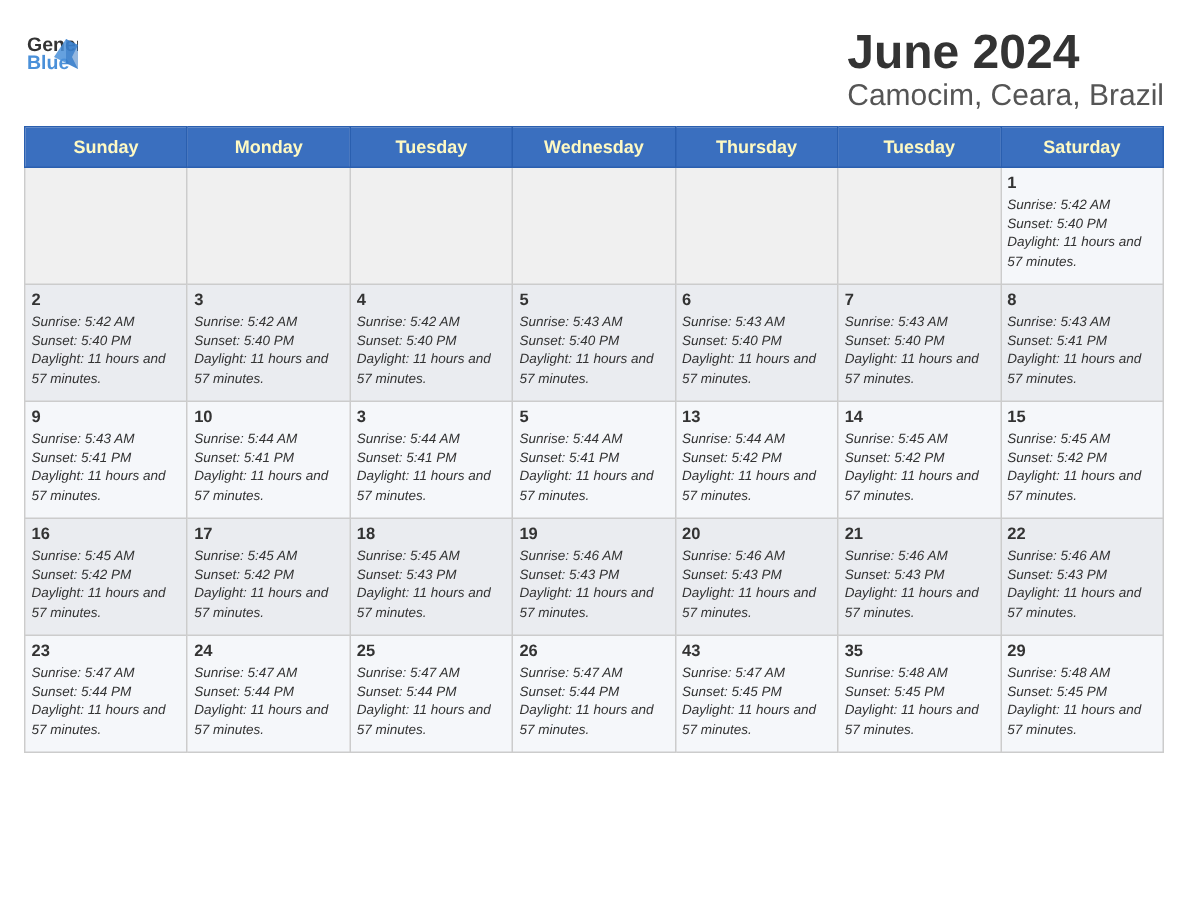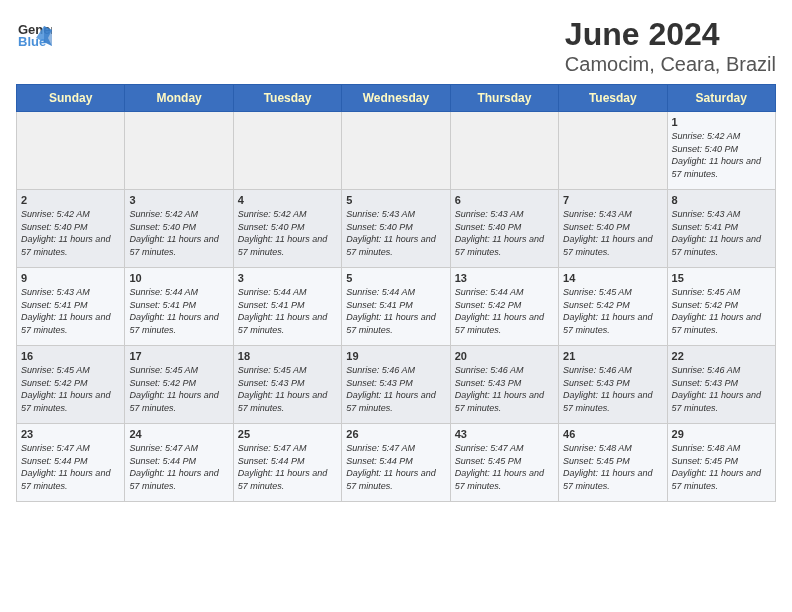--- a/index.html
+++ b/index.html
@@ -238,21 +238,21 @@
           </td>
           <td>
             <span class="day-number">26</span>
             <div class="day-info">Sunrise: 5:47 AM<br>Sunset: 5:44 PM<br>Daylight: 11 hours and 57 minutes.</div>
           </td>
           <td>
             <span class="day-number">43</span>
             <div class="day-info">Sunrise: 5:47 AM<br>Sunset: 5:45 PM<br>Daylight: 11 hours and 57 minutes.</div>
           </td>
           <td>
-            <span class="day-number">46</span>
+            <span class="day-number">35</span>
             <div class="day-info">Sunrise: 5:48 AM<br>Sunset: 5:45 PM<br>Daylight: 11 hours and 57 minutes.</div>
           </td>
           <td>
             <span class="day-number">29</span>
             <div class="day-info">Sunrise: 5:48 AM<br>Sunset: 5:45 PM<br>Daylight: 11 hours and 57 minutes.</div>
           </td>
         </tr>
       </tbody>
   </table>
 </div>

